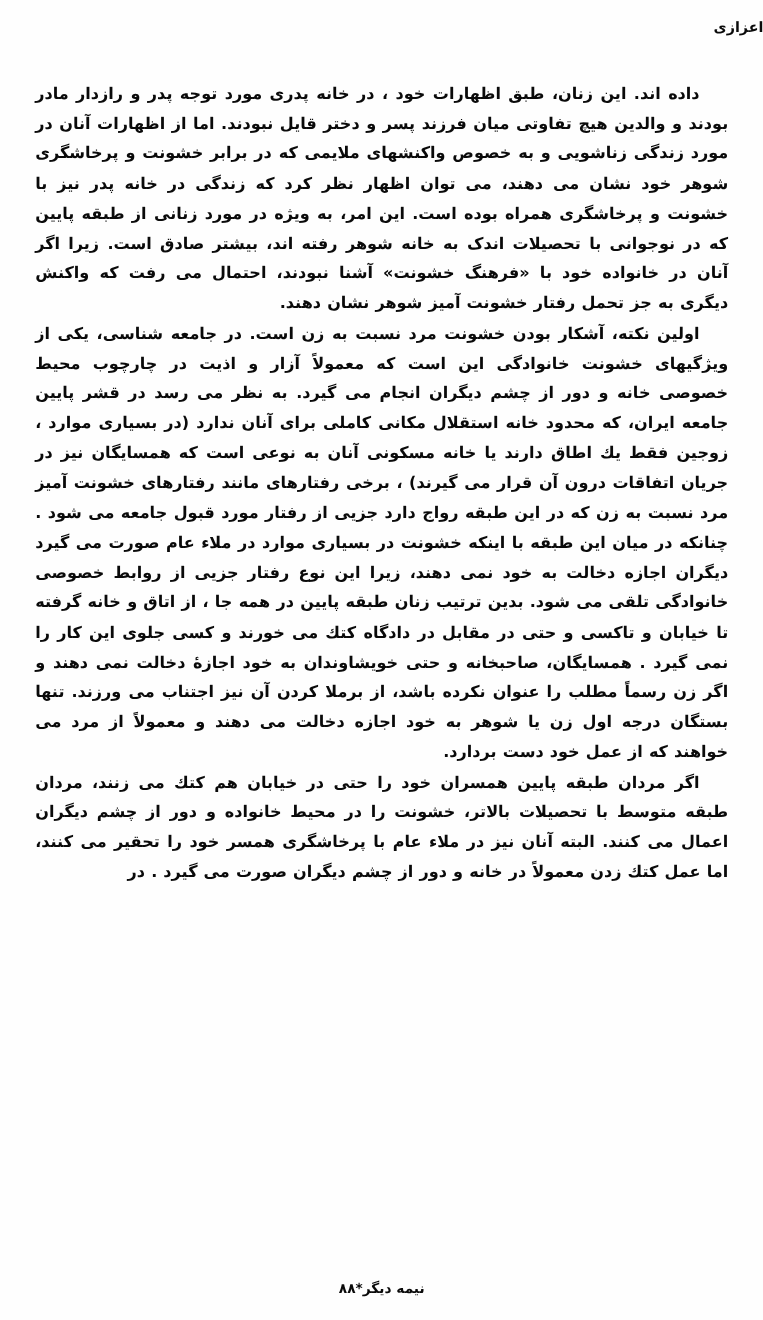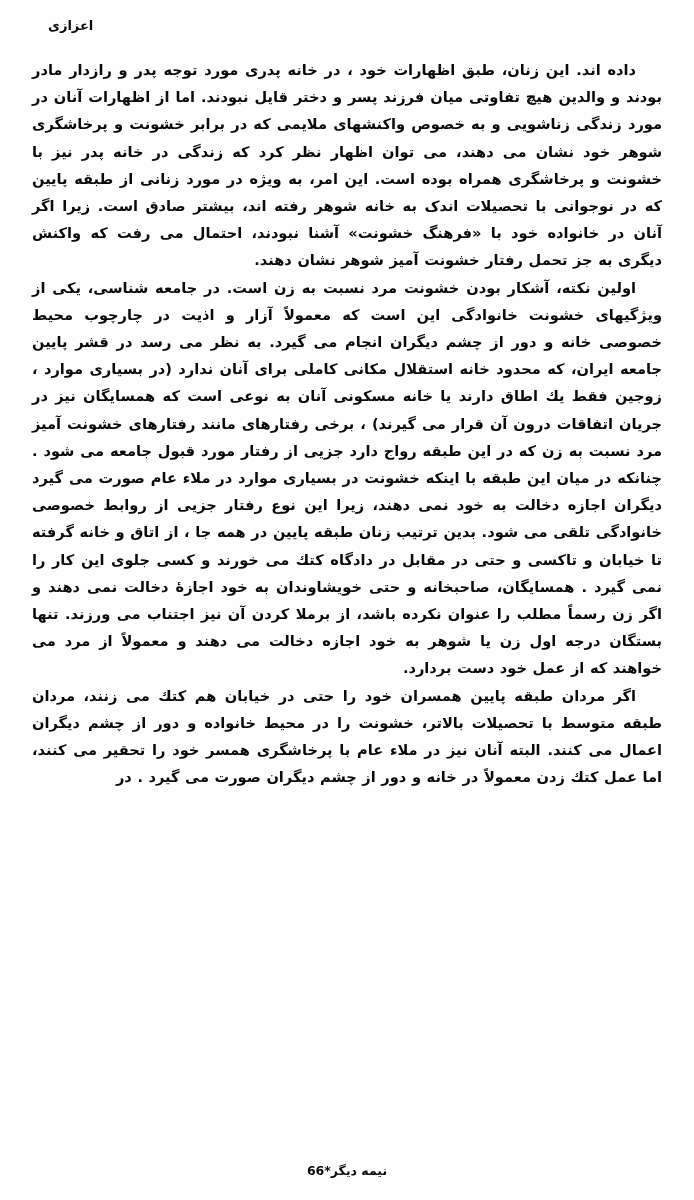--- a/index.html
+++ b/index.html
@@ -23,30 +23,29 @@
     height: 1200px;
     background: #fefefe;
     box-sizing: border-box;
     padding: 0;
   }
   .header {
     position: absolute;
     top: 18px;
     left: 0;
     right: 0;
-    text-align: left;
+    text-align: right;
     font-size: 13px;
     font-weight: bold;
     letter-spacing: 0.5px;
     direction: rtl;
-    padding-left: 48px;
   }
   .body-text {
     position: absolute;
-    top: 56px;
+    top: 72px;
     right: 32px;
     left: 32px;
     direction: rtl;
     text-align: justify;
     text-justify: inter-word;
     font-size: 14.6px;
     line-height: 27.2px;
     font-weight: bold;
     letter-spacing: -0.1px;
     word-spacing: 0.5px;
@@ -73,15 +72,15 @@
 <div class="page">
 
   <div class="header">اعزازی</div>
 
   <div class="body-text">
     <p class="para">داده اند. این زنان، طبق اظهارات خود ، در خانه پدری مورد توجه پدر و رازدار مادر بودند و والدین هیچ تفاوتی میان فرزند پسر و دختر قایل نبودند. اما از اظهارات آنان در مورد زندگی زناشویی و به خصوص واکنشهای ملایمی که در برابر خشونت و پرخاشگری شوهر خود نشان می دهند، می توان اظهار نظر کرد که زندگی در خانه پدر نیز با خشونت و پرخاشگری همراه بوده است. این امر، به ویژه در مورد زنانی از طبقه پایین که در نوجوانی با تحصیلات اندک به خانه شوهر رفته اند، بیشتر صادق است. زیرا اگر آنان در خانواده خود با «فرهنگ خشونت» آشنا نبودند، احتمال می رفت که واکنش دیگری به جز تحمل رفتار خشونت آمیز شوهر نشان دهند.</p>
     <p class="para">اولین نکته، آشکار بودن خشونت مرد نسبت به زن است. در جامعه شناسی، یکی از ویژگیهای خشونت خانوادگی این است که معمولاً آزار و اذیت در چارچوب محیط خصوصی خانه و دور از چشم دیگران انجام می گیرد. به نظر می رسد در قشر پایین جامعه ایران، که محدود خانه استقلال مکانی کاملی برای آنان ندارد (در بسیاری موارد ، زوجین فقط یك اطاق دارند یا خانه مسکونی آنان به نوعی است که همسایگان نیز در جریان اتفاقات درون آن قرار می گیرند) ، برخی رفتارهای مانند رفتارهای خشونت آمیز مرد نسبت به زن که در این طبقه رواج دارد جزیی از رفتار مورد قبول جامعه می شود . چنانکه در میان این طبقه با اینکه خشونت در بسیاری موارد در ملاء عام صورت می گیرد دیگران اجازه دخالت به خود نمی دهند، زیرا این نوع رفتار جزیی از روابط خصوصی خانوادگی تلقی می شود. بدین ترتیب زنان طبقه پایین در همه جا ، از اتاق و خانه گرفته تا خیابان و تاکسی و حتی در مقابل در دادگاه کتك می خورند و کسی جلوی این کار را نمی گیرد . همسایگان، صاحبخانه و حتی خویشاوندان به خود اجازهٔ دخالت نمی دهند و اگر زن رسماً مطلب را عنوان نکرده باشد، از برملا کردن آن نیز اجتناب می ورزند. تنها بستگان درجه اول زن یا شوهر به خود اجازه دخالت می دهند و معمولاً از مرد می خواهند که از عمل خود دست بردارد.</p>
     <p class="para">اگر مردان طبقه پایین همسران خود را حتی در خیابان هم کتك می زنند، مردان طبقه متوسط با تحصیلات بالاتر، خشونت را در محیط خانواده و دور از چشم دیگران اعمال می کنند. البته آنان نیز در ملاء عام با پرخاشگری همسر خود را تحقیر می کنند، اما عمل کتك زدن معمولاً در خانه و دور از چشم دیگران صورت می گیرد . در</p>
   </div>
 
-  <div class="footer">نیمه دیگر*66</div>
+  <div class="footer">نیمه دیگر*۸۸</div>
 
 </div>
 
 </body></html>

